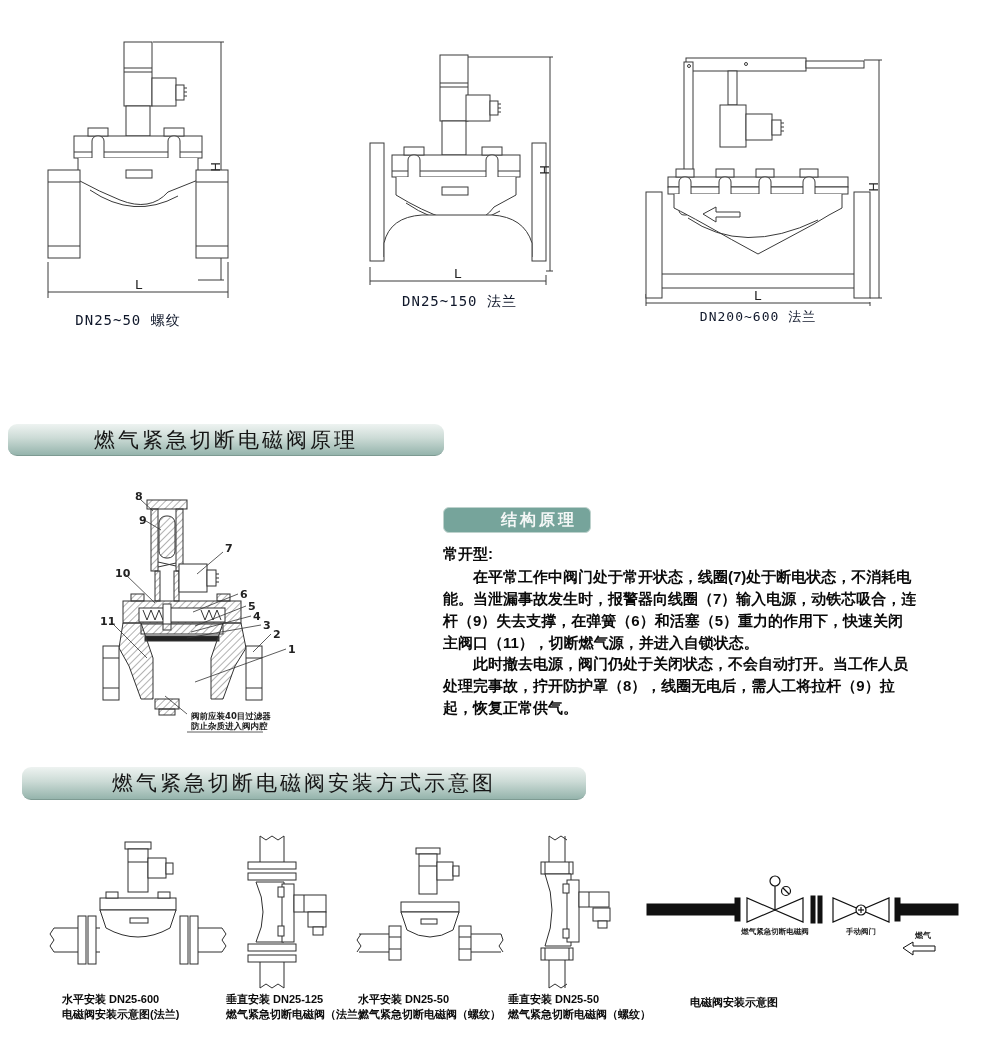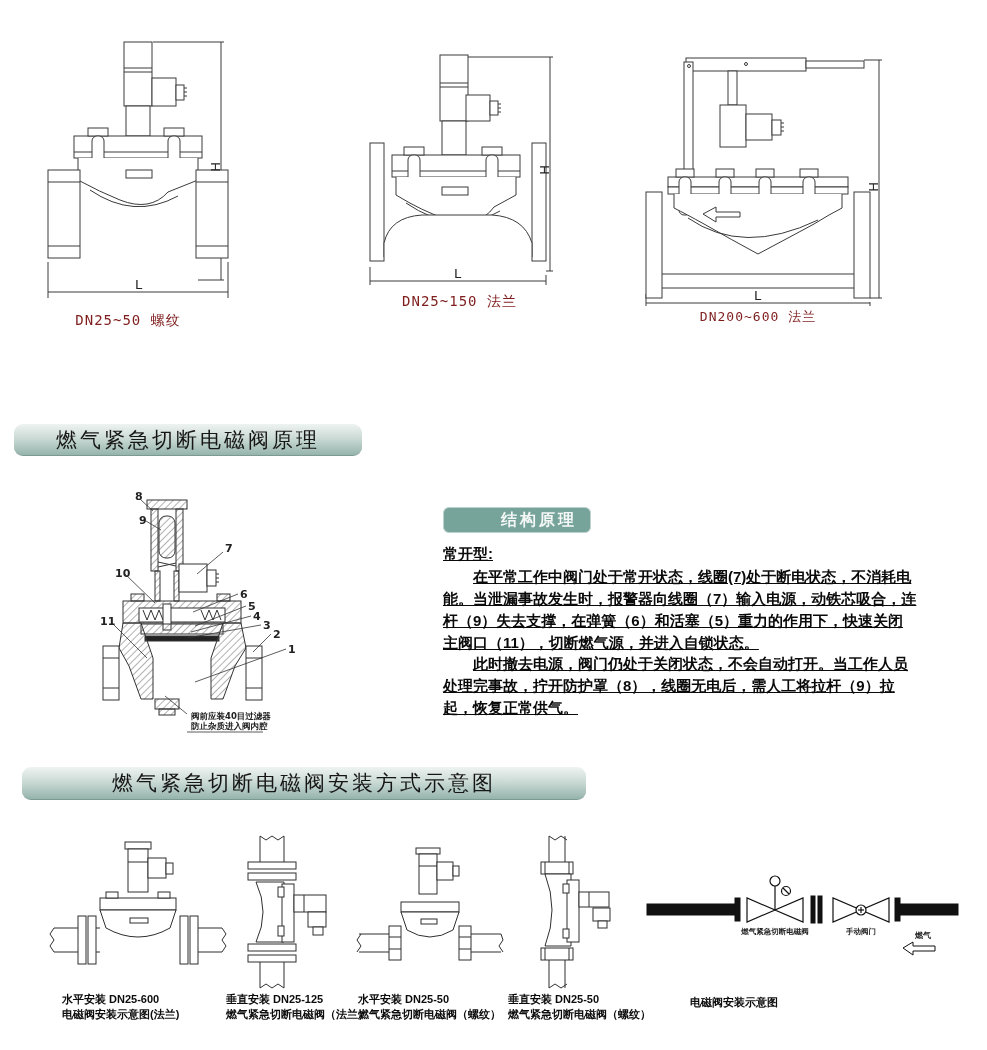--- a/index.html
+++ b/index.html
@@ -2,28 +2,28 @@
 <html><head>
 <meta charset="utf-8">
 <style>
   html,body{margin:0;padding:0;background:#fff;}
   #page{position:relative;width:987px;height:1050px;background:#ffffff;overflow:hidden;
         font-family:"Liberation Sans",sans-serif;color:#111;}
   .abs{position:absolute;}
   svg{display:block;}
   svg text{font-family:"DejaVu Sans",sans-serif;fill:#222;}
   .drawing-caption{font-family:"DejaVu Sans Mono","Liberation Mono",monospace;
-        font-size:14px;color:#7f1d1d;text-align:center;letter-spacing:1px;}
+        font-size:14px;color:#0f172a;text-align:center;letter-spacing:1px;}
   .section-bar{background:linear-gradient(180deg,#eef3f1 0%,#ccdbd6 45%,#95b4ac 100%);
         border-bottom:1px solid #7d9a92;border-radius:9px;display:flex;align-items:center;
         justify-content:center;font-size:21px;letter-spacing:3px;color:#161616;}
   .badge{background:#76a49b;border:1px solid #bed2cd;border-radius:6px;color:#f4f7f6;
         font-size:16px;font-weight:bold;letter-spacing:3px;text-align:center;line-height:24px;padding-left:44px;}
   .prose{font-size:15px;font-weight:bold;line-height:1.46;color:#0a0a0a;}
-  .prose p{margin:0;text-indent:2em;text-decoration:underline;}
+  .prose p{margin:0;text-indent:2em;}
   .prose .type-heading{text-indent:0;margin:0 0 1px 0;}
   .cap{position:absolute;font-size:11px;font-weight:bold;line-height:1.4;color:#0c0c0c;white-space:nowrap;}
   .cap.center{text-align:left;}
 </style>
 </head>
 <body>
 
 <div id="page">
 
   <svg class="abs" style="left:38px;top:12px" width="200" height="295" viewBox="0 0 200 295">
@@ -167,21 +167,21 @@
         <rect x="226" y="150" width="16" height="106" fill="#fff"></rect>
         <line x1="34" y1="232" x2="226" y2="232"></line>
         <line x1="34" y1="246" x2="226" y2="246"></line>
       </g>
     </g>
     <text x="244" y="143" font-size="13" transform="rotate(90 244 140)">H</text>
     <text x="126" y="258" font-size="13">L</text>
   </svg>
   <div class="abs drawing-caption" style="left:628px;top:308px;width:260px;font-size:13px">DN200~600  法兰</div>
 
-  <div class="abs section-bar" style="left:14px;top:424px;width:348px;height:31px">燃气紧急切断电磁阀原理</div>
+  <div class="abs section-bar" style="left:8px;top:424px;width:436px;height:31px">燃气紧急切断电磁阀原理</div>
 
   <svg class="abs" style="left:95px;top:486px" width="215" height="252" viewBox="0 0 215 252">
     <defs>
       <pattern id="hx" width="5" height="5" patternUnits="userSpaceOnUse" patternTransform="rotate(45)">
         <line x1="0" y1="0" x2="0" y2="5" stroke="#666" stroke-width="1"></line>
       </pattern>
     </defs>
     <g stroke="#333" stroke-width="1">
       <rect x="52" y="14" width="40" height="9" fill="url(#hx)"></rect>
       <rect x="56" y="23" width="7" height="62" fill="url(#hx)"></rect>

